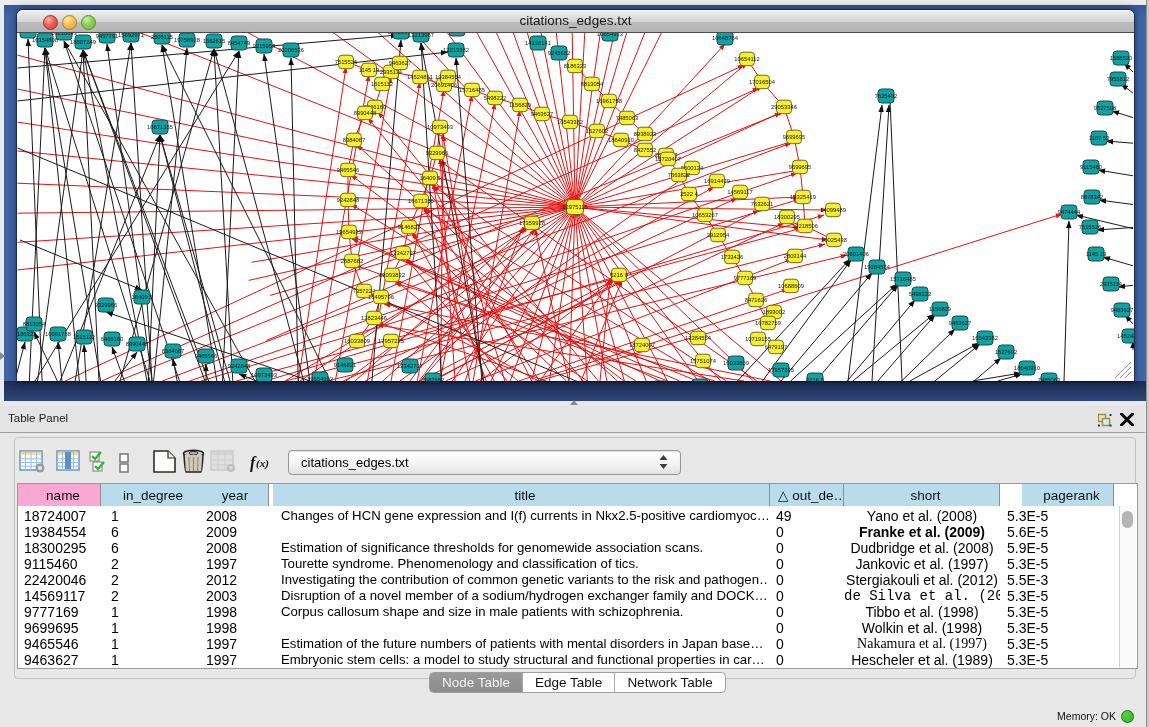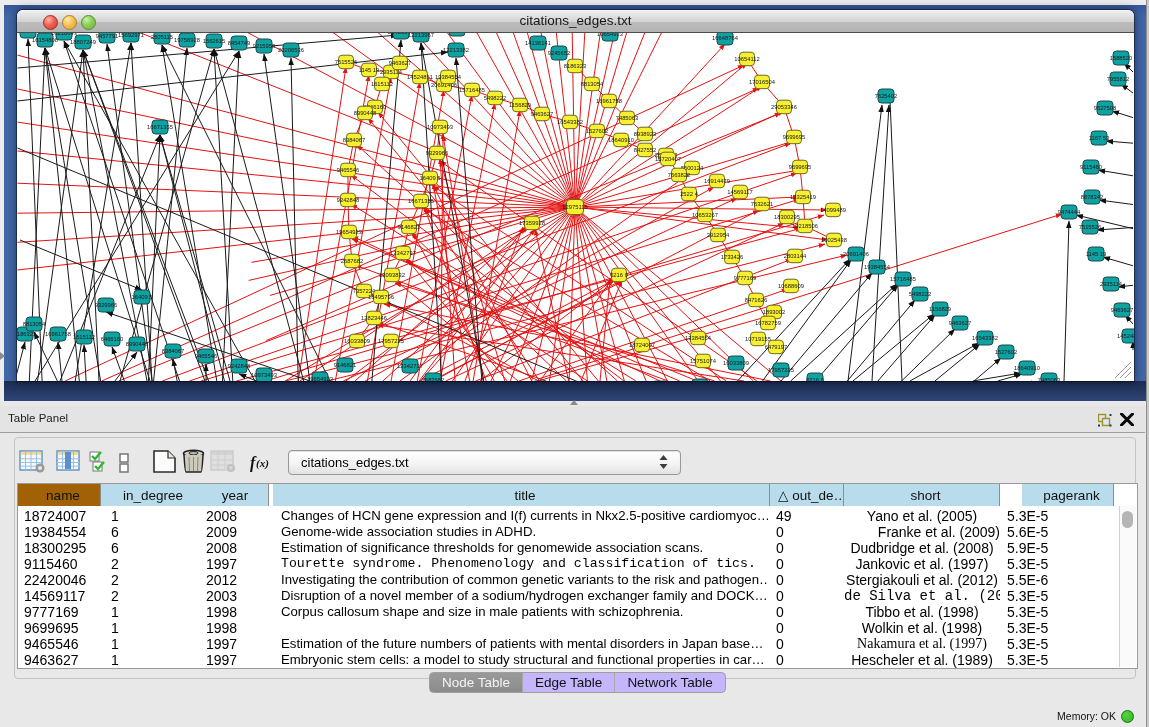--- a/index.html
+++ b/index.html
@@ -33,21 +33,21 @@
          border:1px solid #979797;border-radius:4px;box-shadow:inset 0 1px 1px rgba(0,0,0,.12);}
   #combo .txt{position:absolute;left:12px;top:4px;font-size:13px;color:#000;}
   
   #tbl{left:17px;top:483px;width:1119px;height:184px;background:#fff;
        border:1px solid #9a9a9a;}
   .hc{position:absolute;top:0;height:22px;background:#b9dcec;border-right:1px solid #8d8d8d;
       font-size:13.5px;color:#111;text-align:center;line-height:23px;box-sizing:border-box;padding-left:8px;white-space:nowrap;overflow:hidden;}
   .row{position:absolute;font-size:14px;color:#000;white-space:nowrap;height:16px;line-height:16px;overflow:hidden;}
   
   #tabs{left:429px;top:672px;height:19px;border:1px solid #9e9e9e;border-radius:4.5px;
-        background:#c4b5fd;overflow:hidden;display:flex;}
+        background:#ffffff;overflow:hidden;display:flex;}
   #tabs div{font-size:13.5px;padding:0 12px;line-height:19px;color:#111;}
   #tabs .sel{background:linear-gradient(#9a9a9a,#8b8b8b);color:#f4f4f4;}
   #tabs .sep{border-left:1px solid #a8a8a8;padding:0;}
   #mem{right:33px;top:710px;font-size:10.5px;color:#111;}
   #memdot{right:15px;top:710px;width:11px;height:11px;border-radius:50%;
           background:radial-gradient(circle at 35% 30%,#55d23e,#2eb822);border:1px solid #1d6f12;}
   #rightstrip{left:1146px;top:0;width:3px;height:727px;background:#c9c9c9;border-left:1px solid #8e8e8e;}
 </style>
 </head>
 <body>
@@ -709,65 +709,64 @@
     <text x="242" y="23" font-family="Liberation Serif, serif" font-style="italic" font-weight="bold" font-size="11" fill="#111">(x)</text>
 </svg>
 <div class="abs" id="combo">
   <div class="txt">citations_edges.txt</div>
   <svg width="9" height="14" style="position:absolute;right:12px;top:4px" xmlns="http://www.w3.org/2000/svg">
     <path d="M4.5 0 L8.5 5 H0.5 z" fill="#3c3c3c"></path>
     <path d="M4.5 14 L8.5 9 H0.5 z" fill="#3c3c3c"></path>
   </svg>
 </div>
 <div class="abs" id="tbl">
-<div class="hc" style="left:0px;width:83px;background:#a16207;">name</div>
+<div class="hc" style="left:0px;width:83px;background:#f9a8d4;">name</div>
 <div class="hc" style="left:83px;width:97px;background:#b9dcec;">in_degree</div>
 <div class="hc" style="left:176px;width:75px;background:#b9dcec;">year</div>
 <div class="hc" style="left:255px;width:497px;background:#b9dcec;">title</div>
 <div class="hc" style="left:752px;width:74px;background:#b9dcec;">△ out_de…</div>
 <div class="hc" style="left:826px;width:156px;background:#b9dcec;">short</div>
 <div class="hc" style="left:1004px;width:92px;background:#b9dcec;">pagerank</div>
 <div class="abs" style="left:1101px;top:22px;width:16px;height:161px;background:#fafafa;border-left:1px solid #d0d0d0;">
       <div style="position:absolute;left:2px;top:5px;width:11px;height:17px;border-radius:6px;background:#b5b5b5;"></div>
     </div>
 <div class="row" style="left:6px;top:24px;width:75px;">18724007</div>
 <div class="row" style="left:93px;top:24px;width:85px;">1</div>
 <div class="row" style="left:188px;top:24px;width:65px;">2008</div>
 <div class="row" style="left:263px;top:24px;width:487px;font-size:13.2px;">Changes of HCN gene expression and I(f) currents in Nkx2.5-positive cardiomyoc…</div>
 <div class="row" style="left:758px;top:24px;width:66px;">49</div>
-<div class="row" style="left:826px;top:24px;width:156px;text-align:center;">Yano et al. (2005)</div>
+<div class="row" style="left:826px;top:24px;width:156px;text-align:center;">Yano et al. (2008)</div>
 <div class="row" style="left:989px;top:24px;width:83px;">5.3E-5</div>
 <div class="row" style="left:6px;top:40px;width:75px;">19384554</div>
 <div class="row" style="left:93px;top:40px;width:85px;">6</div>
 <div class="row" style="left:188px;top:40px;width:65px;">2009</div>
-<div class="row" style="left:263px;top:40px;width:487px;font-size:13.2px;">Genome-wide association studies in ADHD.</div>
 <div class="row" style="left:758px;top:40px;width:66px;">0</div>
-<div class="row" style="left:826px;top:40px;width:156px;text-align:right;">Franke et al. (2009)</div>
+<div class="row" style="left:826px;top:40px;width:156px;text-align:center;font-weight:bold;">Franke et al. (2009)</div>
 <div class="row" style="left:989px;top:40px;width:83px;">5.6E-5</div>
 <div class="row" style="left:6px;top:56px;width:75px;">18300295</div>
 <div class="row" style="left:93px;top:56px;width:85px;">6</div>
 <div class="row" style="left:188px;top:56px;width:65px;">2008</div>
 <div class="row" style="left:263px;top:56px;width:487px;font-size:13.2px;">Estimation of significance thresholds for genomewide association scans.</div>
 <div class="row" style="left:758px;top:56px;width:66px;">0</div>
 <div class="row" style="left:826px;top:56px;width:156px;text-align:center;">Dudbridge et al. (2008)</div>
 <div class="row" style="left:989px;top:56px;width:83px;">5.9E-5</div>
 <div class="row" style="left:6px;top:72px;width:75px;">9115460</div>
 <div class="row" style="left:93px;top:72px;width:85px;">2</div>
 <div class="row" style="left:188px;top:72px;width:65px;">1997</div>
-<div class="row" style="left:263px;top:72px;width:487px;font-size:13.2px;font-family:Liberation Mono, monospace;">Tourette syndrome. Phenomenology and classification of tics.</div>
+<div class="row" style="left:263px;top:72px;width:487px;font-size:13.2px;">Tourette syndrome. Phenomenology and classification of tics.</div>
 <div class="row" style="left:758px;top:72px;width:66px;">0</div>
 <div class="row" style="left:826px;top:72px;width:156px;text-align:center;">Jankovic et al. (1997)</div>
 <div class="row" style="left:989px;top:72px;width:83px;">5.3E-5</div>
 <div class="row" style="left:6px;top:88px;width:75px;">22420046</div>
 <div class="row" style="left:93px;top:88px;width:85px;">2</div>
 <div class="row" style="left:188px;top:88px;width:65px;">2012</div>
 <div class="row" style="left:263px;top:88px;width:487px;font-size:13.2px;">Investigating the contribution of common genetic variants to the risk and pathogen…</div>
 <div class="row" style="left:758px;top:88px;width:66px;">0</div>
 <div class="row" style="left:826px;top:88px;width:156px;text-align:center;">Stergiakouli et al. (2012)</div>
-<div class="row" style="left:989px;top:88px;width:83px;">5.5E-6</div>
+<div class="row" style="left:989px;top:88px;width:83px;">5.5E-3</div>
 <div class="row" style="left:6px;top:104px;width:75px;">14569117</div>
 <div class="row" style="left:93px;top:104px;width:85px;">2</div>
 <div class="row" style="left:188px;top:104px;width:65px;">2003</div>
 <div class="row" style="left:263px;top:104px;width:487px;font-size:13.2px;">Disruption of a novel member of a sodium/hydrogen exchanger family and DOCK…</div>
 <div class="row" style="left:758px;top:104px;width:66px;">0</div>
 <div class="row" style="left:826px;top:104px;width:156px;text-align:center;font-family:Liberation Mono, monospace;">de Silva et al. (2003)</div>
 <div class="row" style="left:989px;top:104px;width:83px;">5.3E-5</div>
 <div class="row" style="left:6px;top:120px;width:75px;">9777169</div>
 <div class="row" style="left:93px;top:120px;width:85px;">1</div>
 <div class="row" style="left:188px;top:120px;width:65px;">1998</div>

